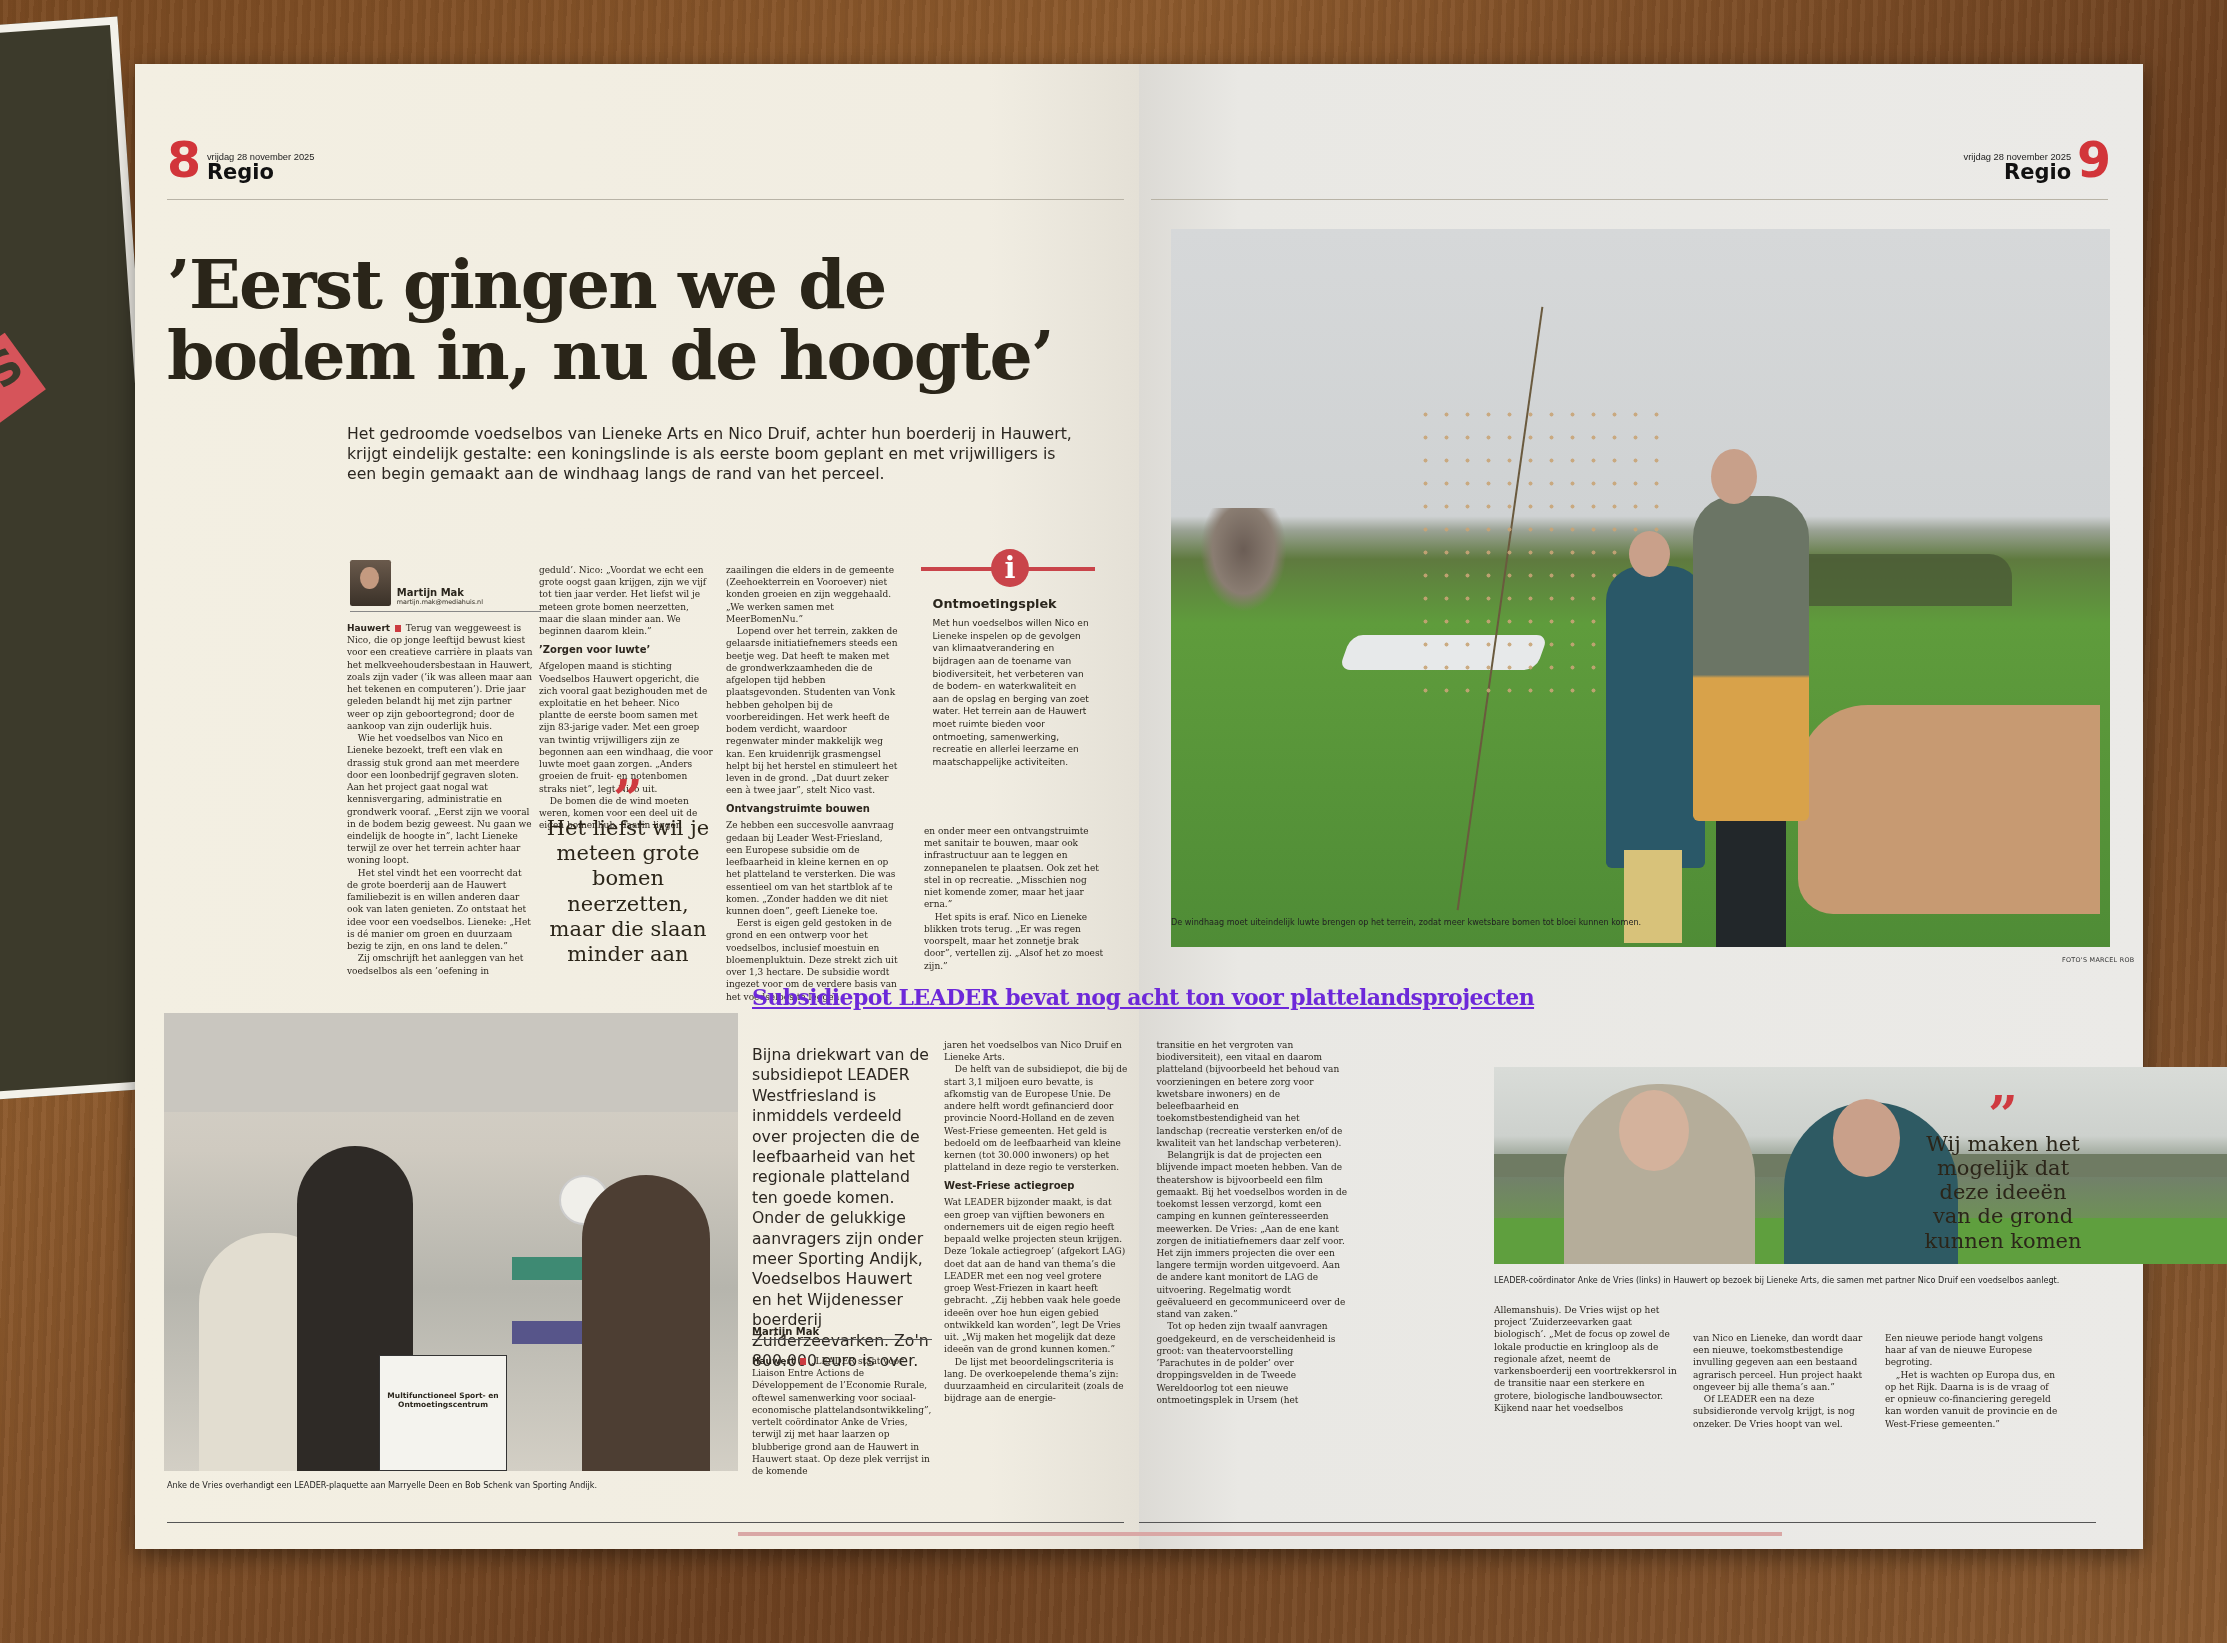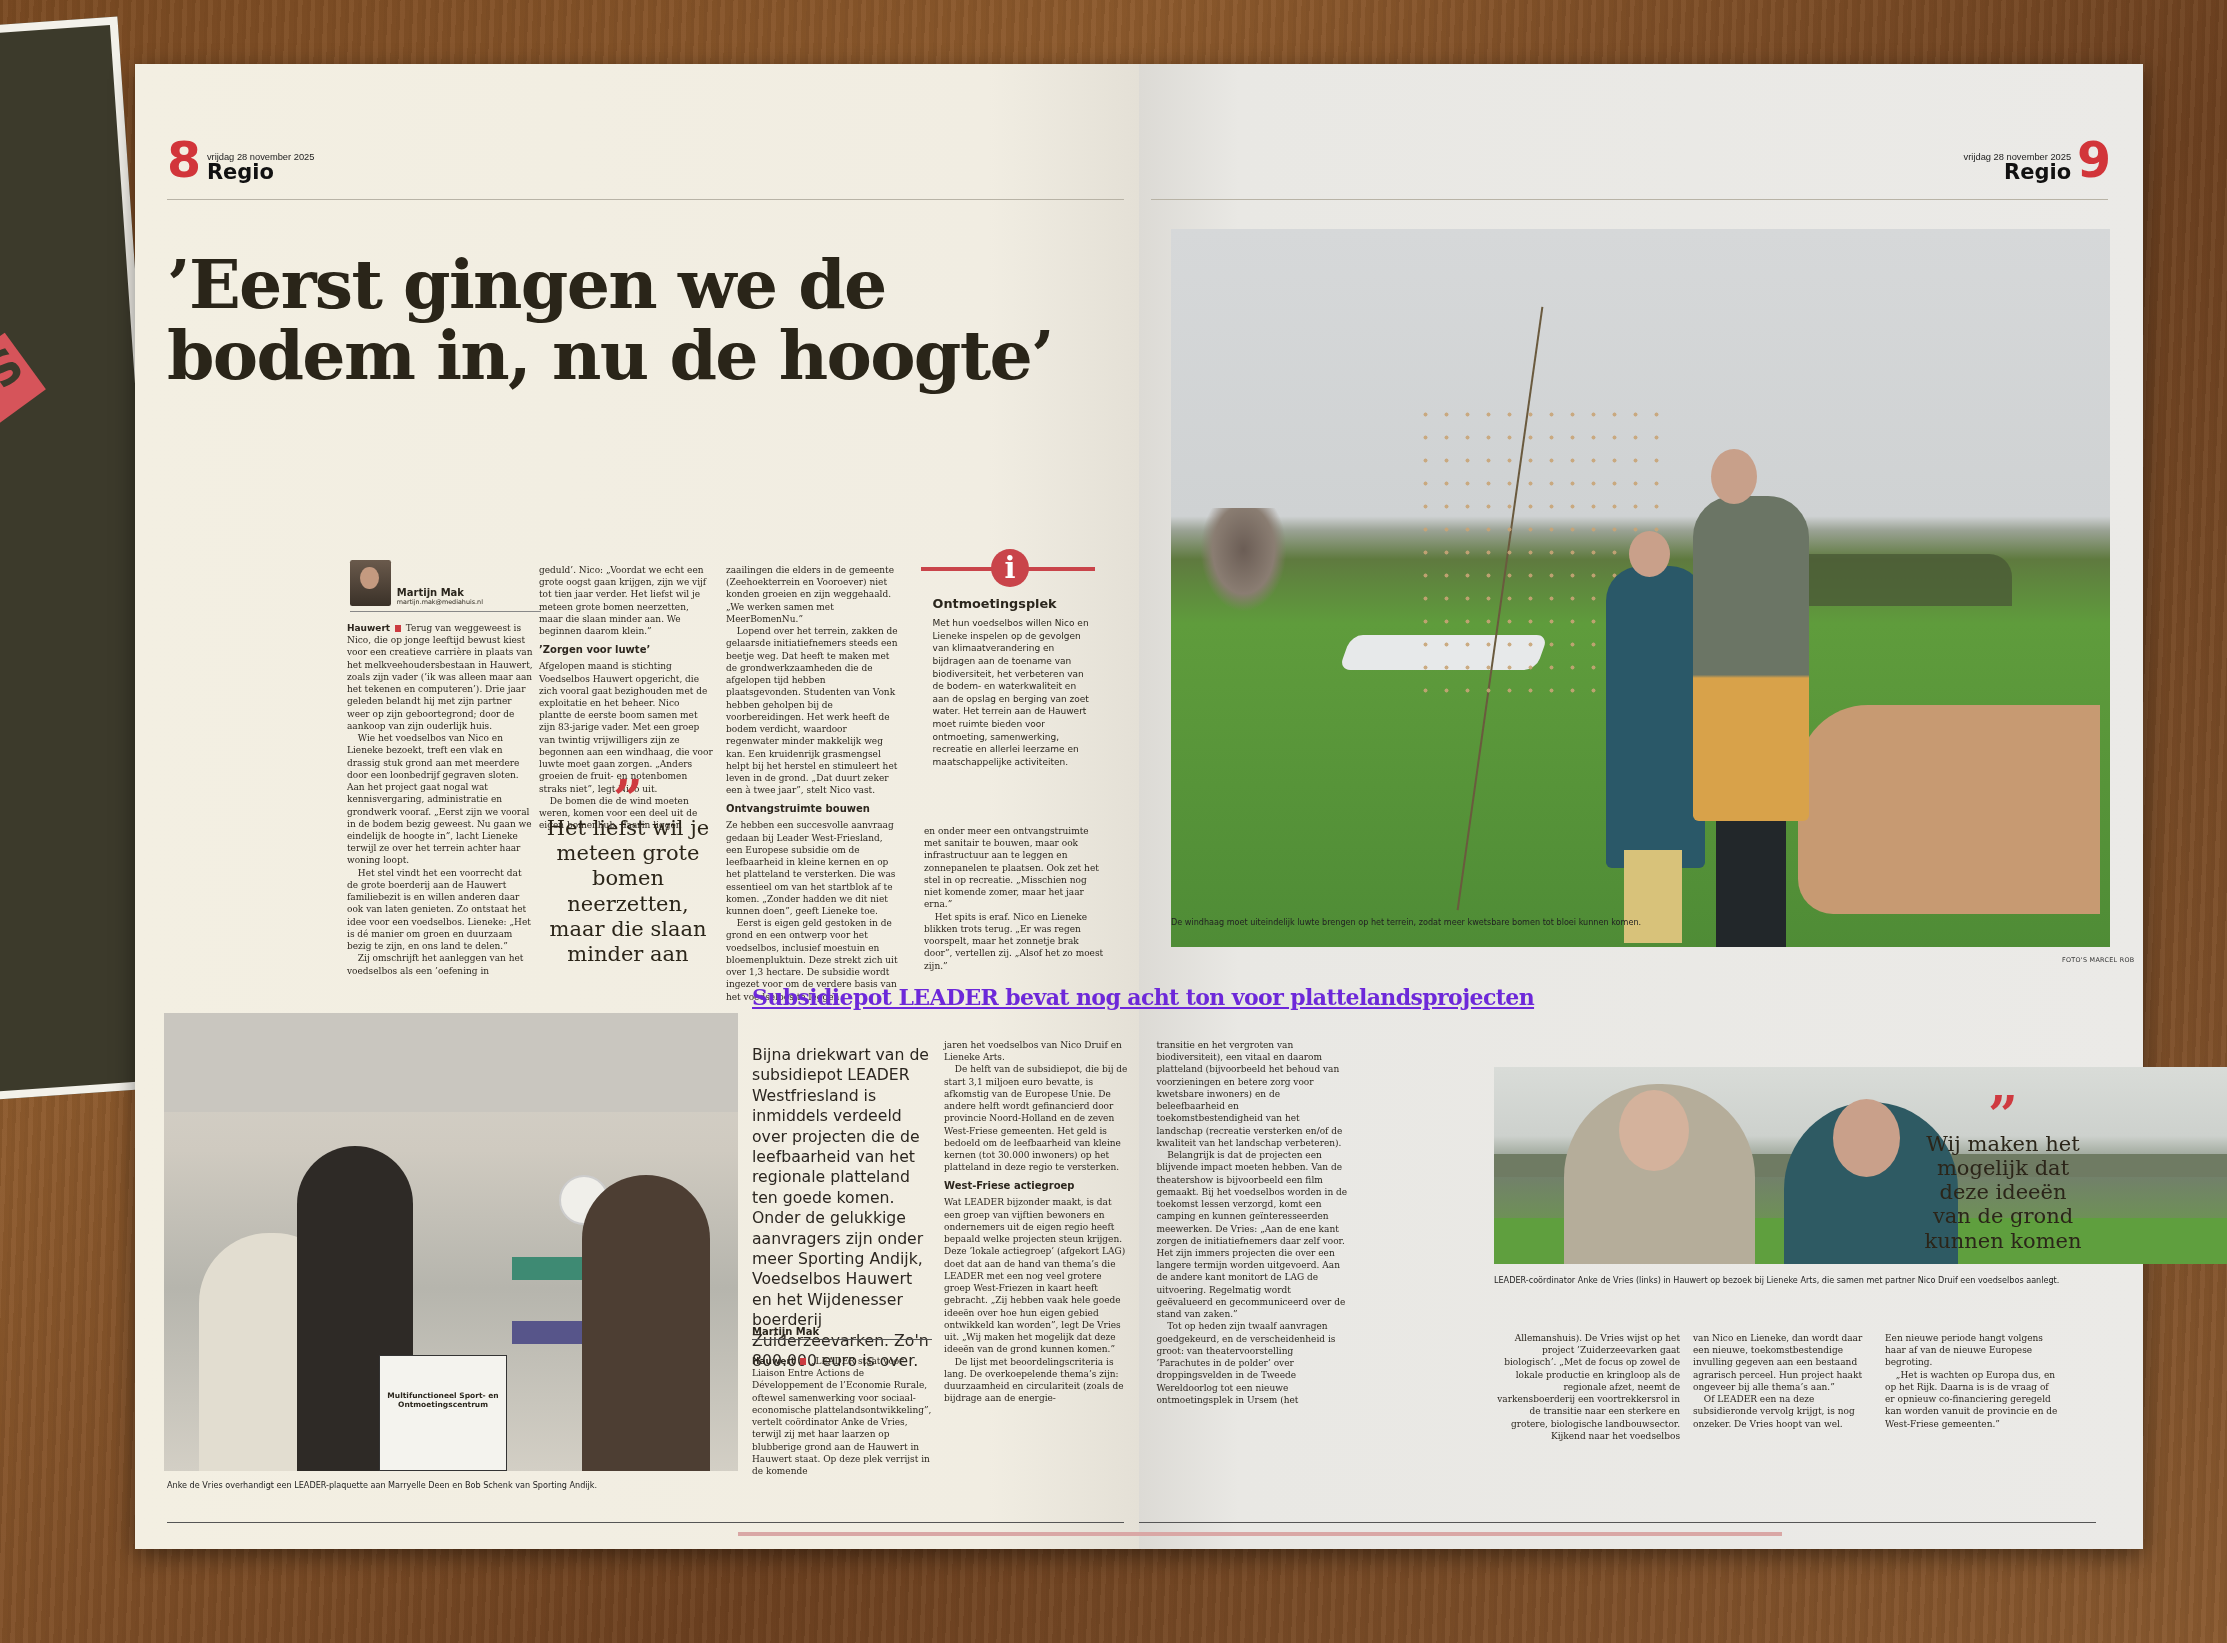--- a/index.html
+++ b/index.html
@@ -78,20 +78,21 @@
     <div class="folio" style="left:32px;">
       <span class="num">8</span>
       <div class="meta">
         <span class="date">vrijdag 28 november 2025</span>
         <span class="sec">Regio</span>
       </div>
     </div>
     <div class="header-rule" style="left:32px;width:957px;"></div>
 
     <div class="headline">’Eerst gingen we de bodem in, nu de hoogte’</div>
+    <div class="intro">Het gedroomde voedselbos van Lieneke Arts en Nico Druif, achter hun boerderij in Hauwert, krijgt eindelijk gestalte: een koningslinde is als eerste boom geplant en met vrijwilligers is een begin gemaakt aan de windhaag langs de rand van het perceel.</div>
 
     <div class="byline">
       <div class="avatar"></div>
       <div>
         <div class="name">Martijn Mak</div>
         <div class="mail">martijn.mak@mediahuis.nl</div>
       </div>
     </div>
 
     <div class="col" style="left:212px;top:558px;width:186px;">
@@ -202,21 +203,21 @@
     <div class="pull" style="left:780px;top:1033px;width:168px;font-size:21px;line-height:1.15;">
       <span class="quote-mark">”</span>
       <span>Wij maken het mogelijk dat deze ideeën van de grond kunnen komen</span>
     </div>
 
     <div class="col" style="left:17.4px;top:975px;width:191px;">
       <p class="first">transitie en het vergroten van biodiversiteit), een vitaal en daarom platteland (bijvoorbeeld het behoud van voorzieningen en betere zorg voor kwetsbare inwoners) en de beleefbaarheid en toekomstbestendigheid van het landschap (recreatie versterken en/of de kwaliteit van het landschap verbeteren).</p>
       <p>Belangrijk is dat de projecten een blijvende impact moeten hebben. Van de theatershow is bijvoorbeeld een film gemaakt. Bij het voedselbos worden in de toekomst lessen verzorgd, komt een camping en kunnen geïnteresseerden meewerken. De Vries: „Aan de ene kant zorgen de initiatiefnemers daar zelf voor. Het zijn immers projecten die over een langere termijn worden uitgevoerd. Aan de andere kant monitort de LAG de uitvoering. Regelmatig wordt geëvalueerd en gecommuniceerd over de stand van zaken.”</p>
       <p>Tot op heden zijn twaalf aanvragen goedgekeurd, en de verscheidenheid is groot: van theatervoorstelling ’Parachutes in de polder’ over droppingsvelden in de Tweede Wereldoorlog tot een nieuwe ontmoetingsplek in Ursem (het</p>
     </div>
-    <div class="col" style="left:355px;top:1268px;width:186px;text-align:right;">
+    <div class="col" style="left:355px;top:1240px;width:186px;">
       <p class="first">Allemanshuis). De Vries wijst op het project ’Zuiderzeevarken gaat biologisch’. „Met de focus op zowel de lokale productie en kringloop als de regionale afzet, neemt de varkensboerderij een voortrekkersrol in de transitie naar een sterkere en grotere, biologische landbouwsector. Kijkend naar het voedselbos</p>
     </div>
     <div class="col" style="left:554px;top:1268px;width:180px;">
       <p class="first">van Nico en Lieneke, dan wordt daar een nieuwe, toekomstbestendige invulling gegeven aan een bestaand agrarisch perceel. Hun project haakt ongeveer bij alle thema’s aan.”</p>
       <p>Of LEADER een na deze subsidieronde vervolg krijgt, is nog onzeker. De Vries hoopt van wel.</p>
     </div>
     <div class="col" style="left:746px;top:1268px;width:174px;">
       <p class="first">Een nieuwe periode hangt volgens haar af van de nieuwe Europese begroting.</p>
       <p>„Het is wachten op Europa dus, en op het Rijk. Daarna is is de vraag of er opnieuw co-financiering geregeld kan worden vanuit de provincie en de West-Friese gemeenten.”</p>
     </div>

